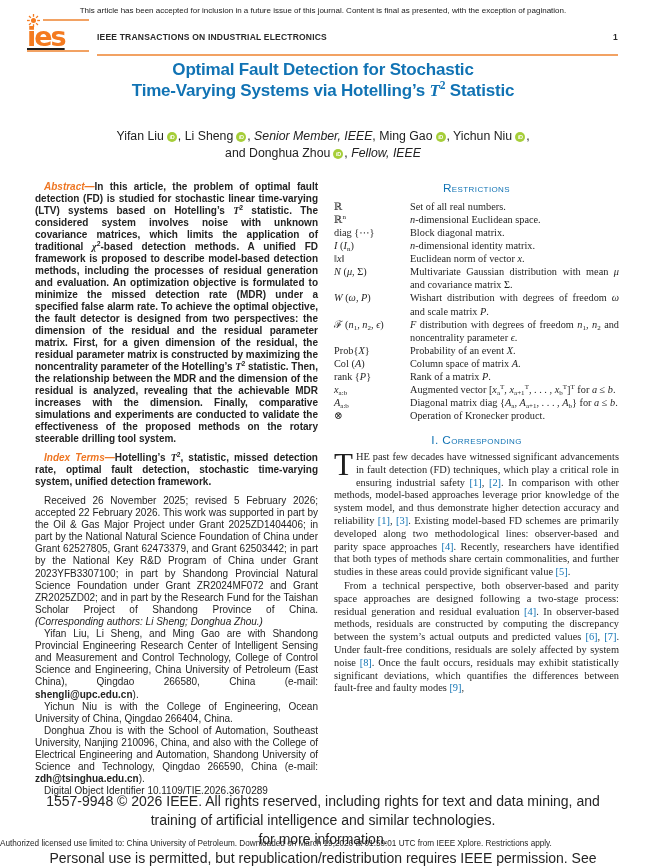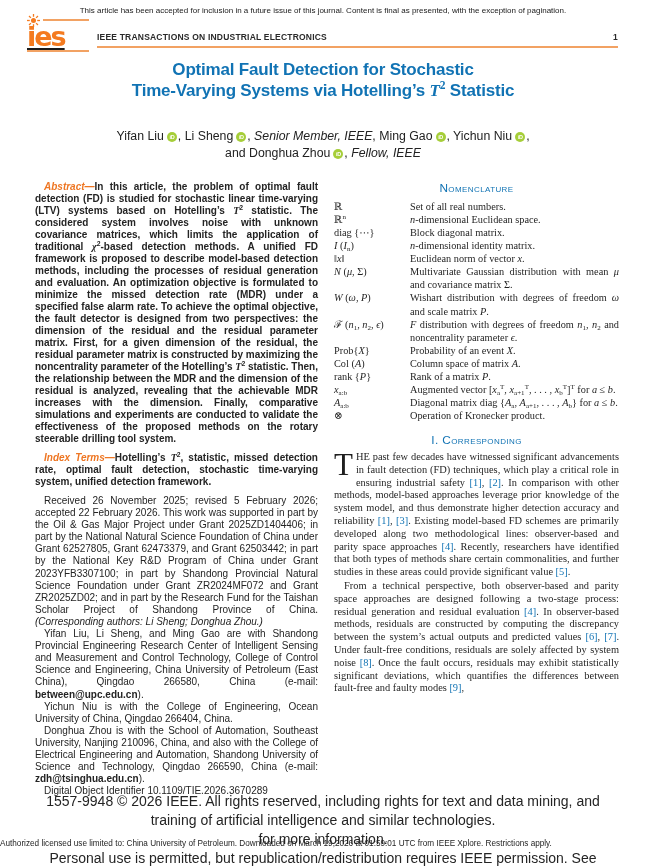--- a/index.html
+++ b/index.html
@@ -20,21 +20,21 @@
   .logo-top{display:flex; align-items:center; height:14px;}
   .spark line{stroke:var(--logo); stroke-width:1.4;}
   .spark circle{fill:var(--logo);}
   .logo-rule{flex:1; height:2px; background:var(--rule); margin-left:3px;}
   .logo-text{font-family:"DejaVu Sans",sans-serif; font-size:27px; font-weight:bold;
              color:var(--logo); letter-spacing:-2px; line-height:23px; margin-top:-2px;}
   .logo-rule-bottom{height:2px; background:var(--rule); width:100%; margin-top:2px;}
 
   #masthead{position:absolute; left:97px; right:28px; top:32px;
             display:flex; justify-content:space-between; align-items:flex-end;
-            border-bottom:2.5px solid var(--rule); padding-bottom:4px;
+            border-bottom:2.5px solid var(--rule); padding-bottom:12px;
             font-size:8.5px; font-weight:bold; color:#2a2a2a; letter-spacing:.2px;}
 
   #title{position:absolute; top:60px; left:28px; right:28px; text-align:center;
          color:var(--blue); font-size:17px; font-weight:bold; line-height:1.23;
          letter-spacing:-.2px;}
   #title i, .math-serif i, .intro i, .dropcap{font-family:"Liberation Serif","DejaVu Serif",serif;}
   #title sup{font-family:"Liberation Serif","DejaVu Serif",serif;}
   sup{font-size:68%; line-height:0; vertical-align:super;}
   sub{font-size:68%; line-height:0; vertical-align:-2px;}
 
@@ -118,29 +118,29 @@
   <div id="authors">
     <div><span>Yifan Liu</span><span class="orcid-icon">iD</span><span>, Li Sheng</span><span class="orcid-icon">iD</span><span>, </span><span class="it">Senior Member, IEEE</span><span>, Ming Gao</span><span class="orcid-icon">iD</span><span>, Yichun Niu</span><span class="orcid-icon">iD</span><span>,</span></div>
     <div><span>and Donghua Zhou</span><span class="orcid-icon">iD</span><span>, </span><span class="it">Fellow, IEEE</span></div>
   </div>
 
   <div id="col-left">
     <p class="abstract math-serif"><span class="lead">Abstract—</span><span>In this article, the problem of optimal fault detection (FD) is studied for stochastic linear time-varying (LTV) systems based on Hotelling’s <i>T</i><sup>2</sup> statistic. The considered system involves noise with unknown covariance matrices, which limits the application of traditional <i>χ</i><sup>2</sup>-based detection methods. A unified FD framework is proposed to describe model-based detection methods, including the processes of residual generation and evaluation. An optimization objective is formulated to minimize the missed detection rate (MDR) under a specified false alarm rate. To achieve the optimal objective, the fault detector is designed from two perspectives: the dimension of the residual and the residual parameter matrix. First, for a given dimension of the residual, the residual parameter matrix is constructed by maximizing the noncentrality parameter of the Hotelling’s <i>T</i><sup>2</sup> statistic. Then, the relationship between the MDR and the dimension of the residual is analyzed, revealing that the achievable MDR increases with the dimension. Finally, comparative simulations and experiments are conducted to validate the effectiveness of the proposed methods on the rotary steerable drilling tool system.</span></p>
     <p class="abstract math-serif"><span class="lead">Index Terms—</span><span>Hotelling’s <i>T</i><sup>2</sup>, statistic, missed detection rate, optimal fault detection, stochastic time-varying system, unified detection framework.</span></p>
     <div class="footnotes">
         <p>Received 26 November 2025; revised 5 February 2026; accepted 22 February 2026. This work was supported in part by the Oil &amp; Gas Major Project under Grant 2025ZD1404406; in part by the National Natural Science Foundation of China under Grant 62527805, Grant 62473379, and Grant 62503442; in part by the National Key R&amp;D Program of China under Grant 2023YFB3307100; in part by Shandong Provincial Natural Science Foundation under Grant ZR2024MF072 and Grant ZR2025ZD02; and in part by the Research Fund for the Taishan Scholar Project of Shandong Province of China. <i>(Corresponding authors: Li Sheng; Donghua Zhou.)</i></p>
-        <p>Yifan Liu, Li Sheng, and Ming Gao are with Shandong Provincial Engineering Research Center of Intelligent Sensing and Measurement and Control Technology, College of Control Science and Engineering, China University of Petroleum (East China), Qingdao 266580, China (e-mail: <b>between@upc.edu.cn</b>).</p>
+        <p>Yifan Liu, Li Sheng, and Ming Gao are with Shandong Provincial Engineering Research Center of Intelligent Sensing and Measurement and Control Technology, College of Control Science and Engineering, China University of Petroleum (East China), Qingdao 266580, China (e-mail: <b>shengli@upc.edu.cn</b>).</p>
         <p>Yichun Niu is with the College of Engineering, Ocean University of China, Qingdao 266404, China.</p>
         <p>Donghua Zhou is with the School of Automation, Southeast University, Nanjing 210096, China, and also with the College of Electrical Engineering and Automation, Shandong University of Science and Technology, Qingdao 266590, China (e-mail: <b>zdh@tsinghua.edu.cn</b>).</p>
         <p>Digital Object Identifier 10.1109/TIE.2026.3670289</p>
       </div>
   </div>
 
   <div id="col-right">
-    <div class="sec-heading">Nomenclature</div>
+    <div class="sec-heading">Restrictions</div>
     <div class="nom-list">
         <div class="nom-row">
         <span class="nom-sym math-serif">ℝ</span>
         <span class="nom-def math-serif">Set of all real numbers.</span>
       </div>
         <div class="nom-row">
         <span class="nom-sym math-serif">ℝ<sup>n</sup></span>
         <span class="nom-def math-serif"><i>n</i>-dimensional Euclidean space.</span>
       </div>
         <div class="nom-row">

